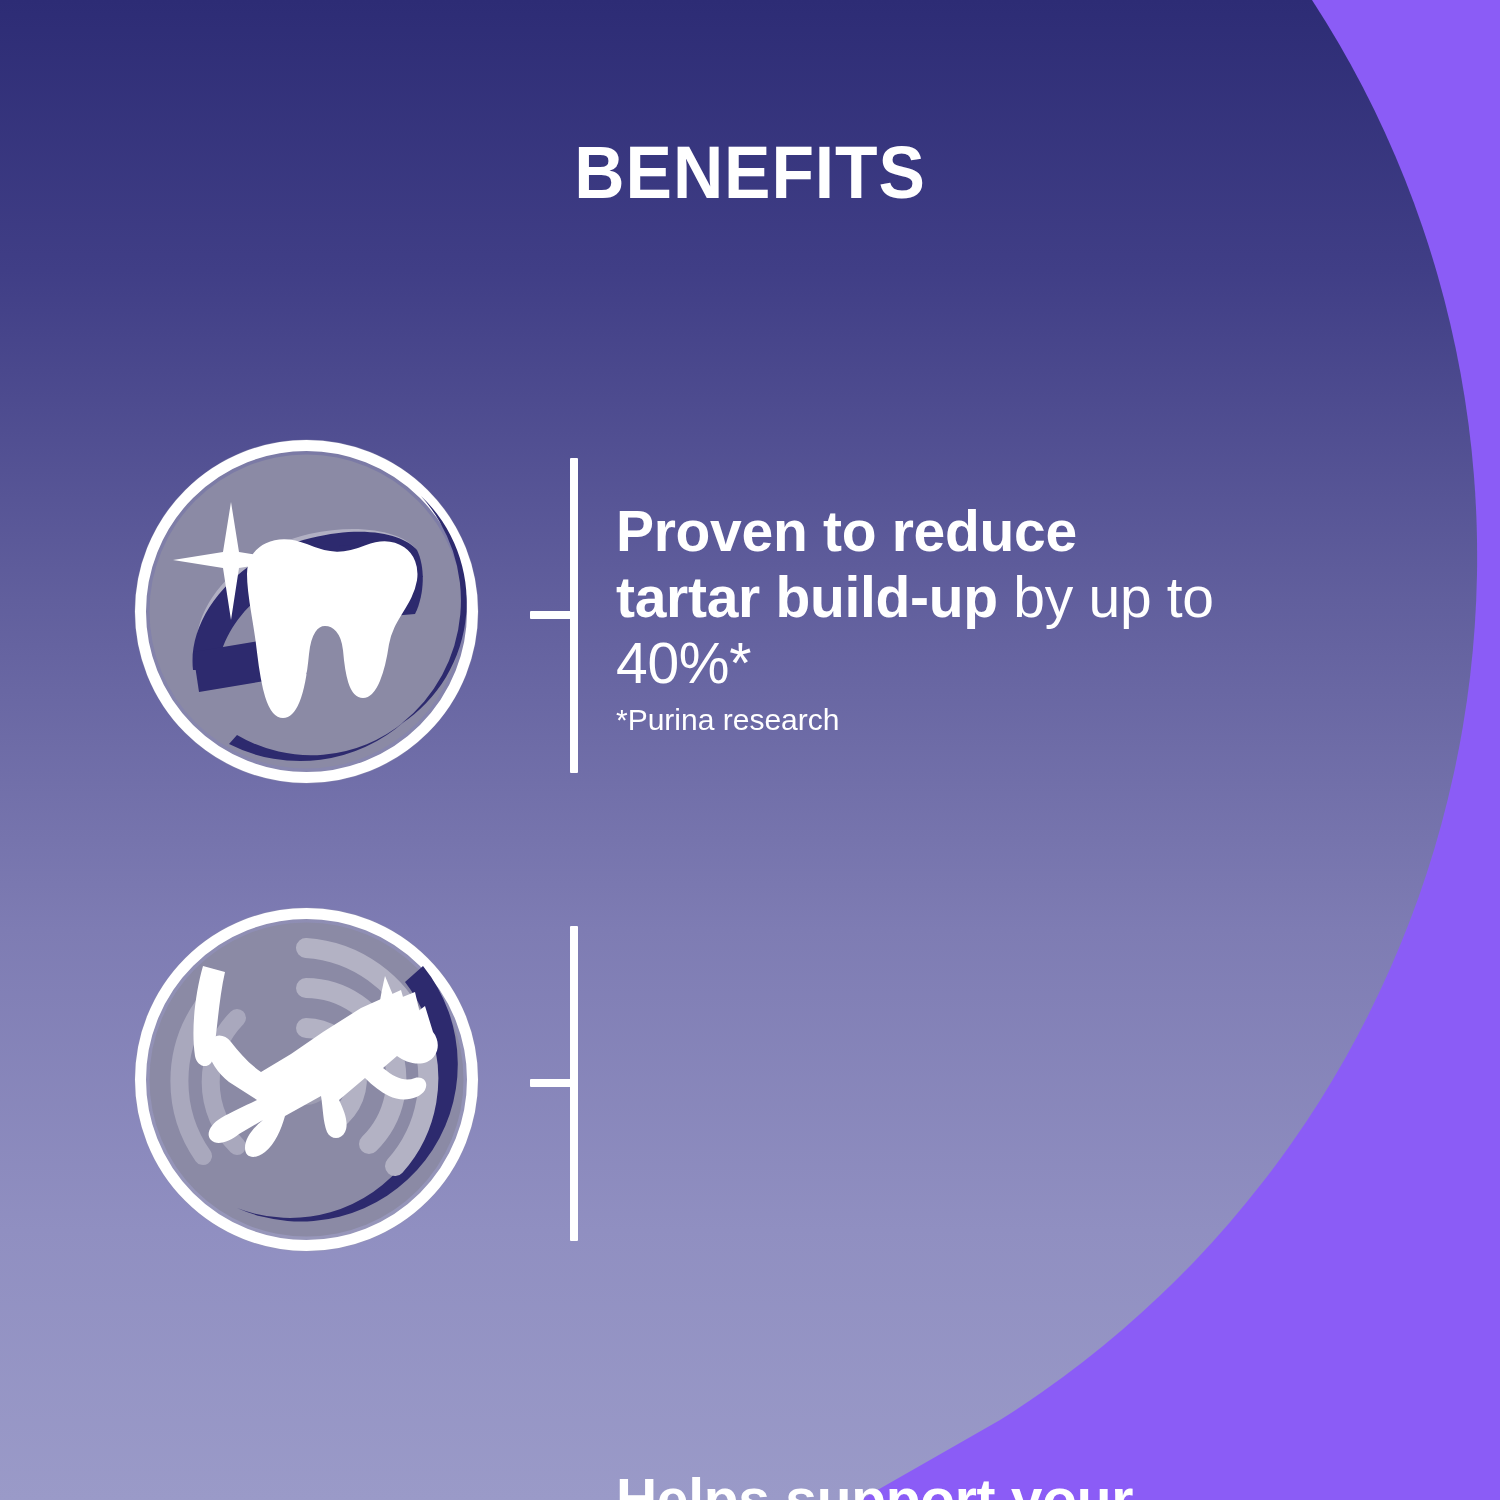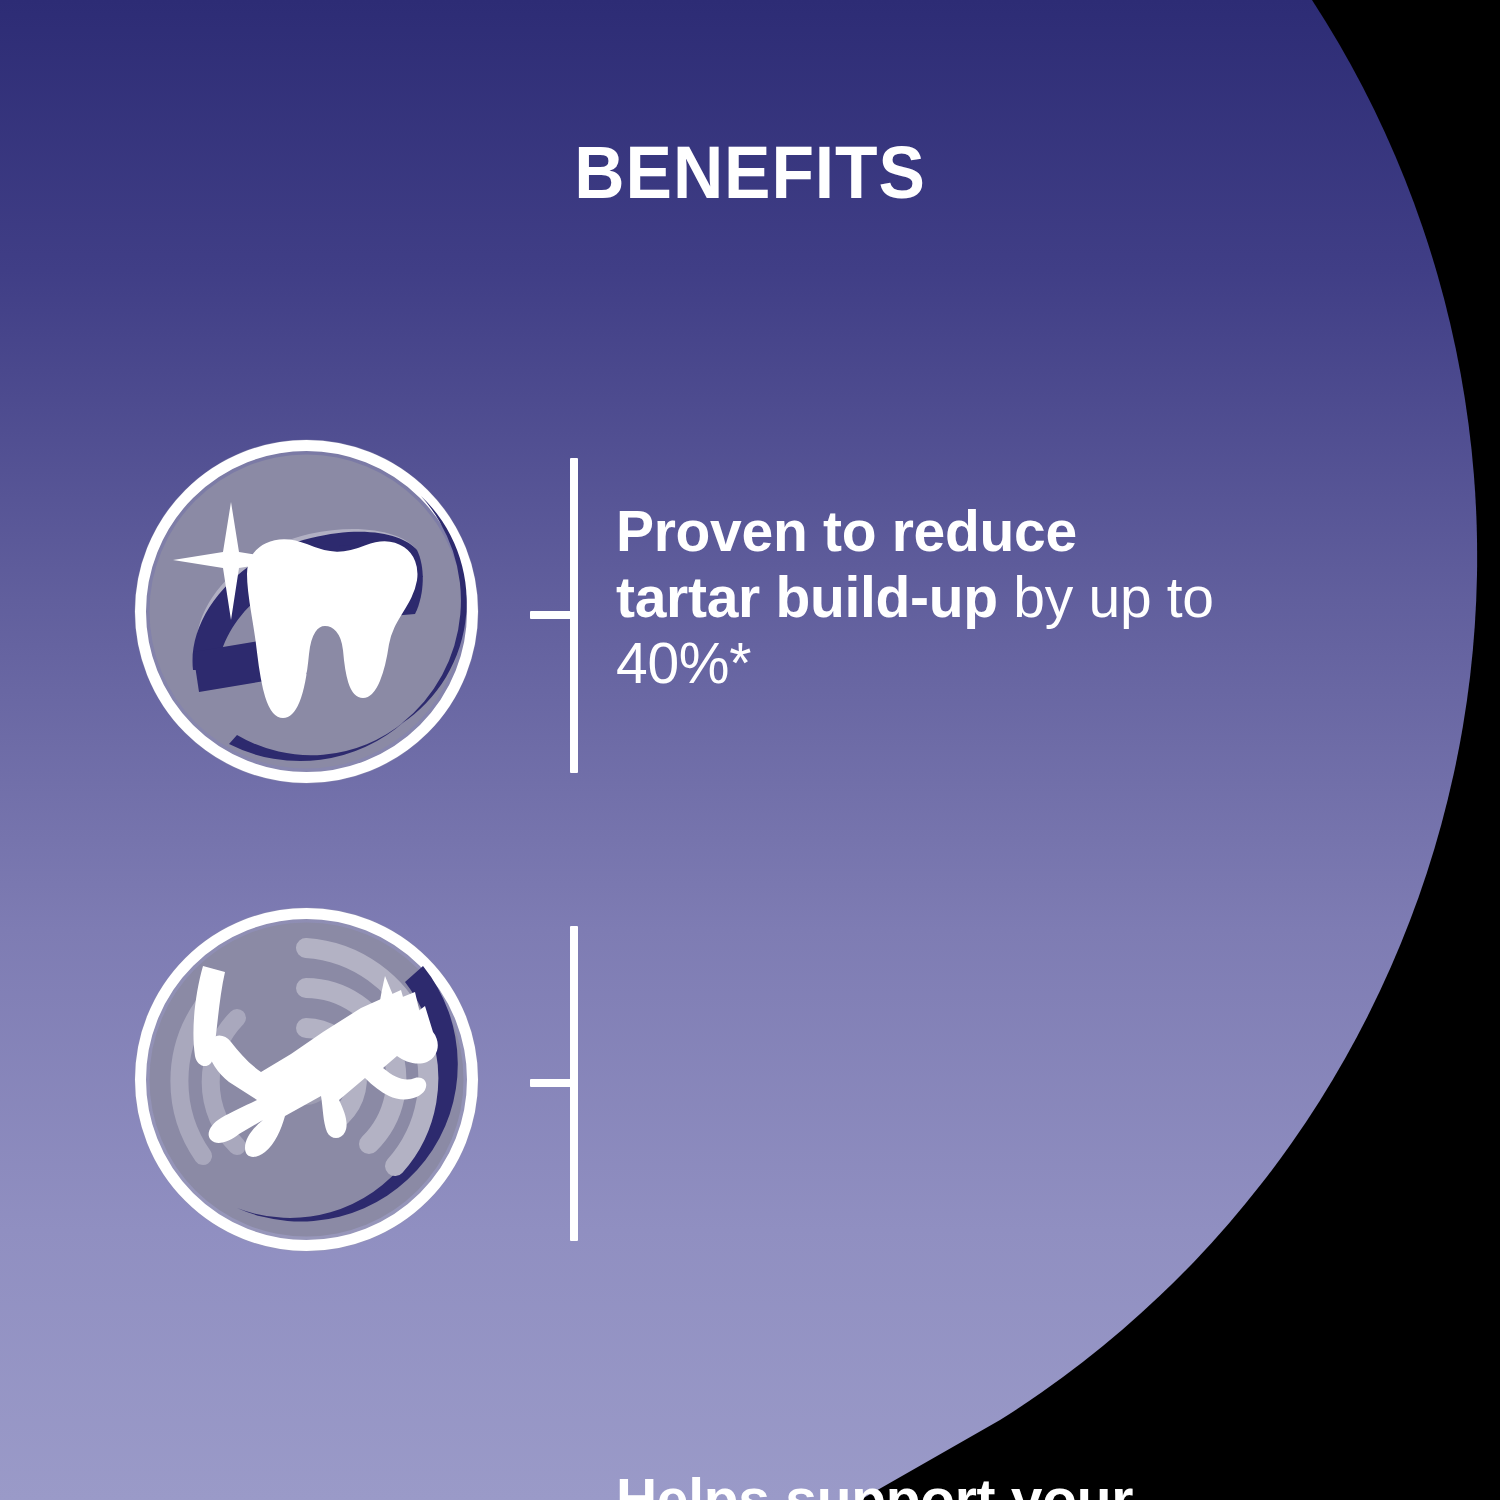--- a/index.html
+++ b/index.html
@@ -8,21 +8,21 @@
     background: #ffffff;
   }
   body {
     font-family: "Liberation Sans", sans-serif;
   }
 
   #stage {
     position: relative;
     width: 1500px;
     height: 1500px;
-    background: #000000;
+    background: #8b5cf6;
     overflow: hidden;
   }
 
   
   #blob-svg {
     position: absolute;
     left: 0;
     top: 0;
     width: 1500px;
     height: 1500px;
@@ -169,20 +169,21 @@
       </svg>
     </div>
 
     <div class="divider">
       <div class="vrule"></div>
       <div class="tick"></div>
     </div>
 
     <div class="benefit-text" id="benefit-text-0">
       <div class="benefit-copy"><span class="strong">Proven to reduce tartar build-up</span><span> by up to 40%*</span></div>
+      <div class="footnote">*Purina research</div>
     </div>
   </div>
 
   <div class="benefit-row" id="benefit-row-1">
 
     <div class="icon-badge">
       <svg viewBox="0 0 347 347" aria-hidden="true">
         <circle cx="173.5" cy="173.5" r="172" fill="#9d9cb4" opacity="0.55"></circle>
         <circle cx="173.5" cy="173.5" r="166" fill="none" stroke="#ffffff" stroke-width="11"></circle>
         <circle cx="173.5" cy="173.5" r="157" fill="#8b8aa5"></circle>

